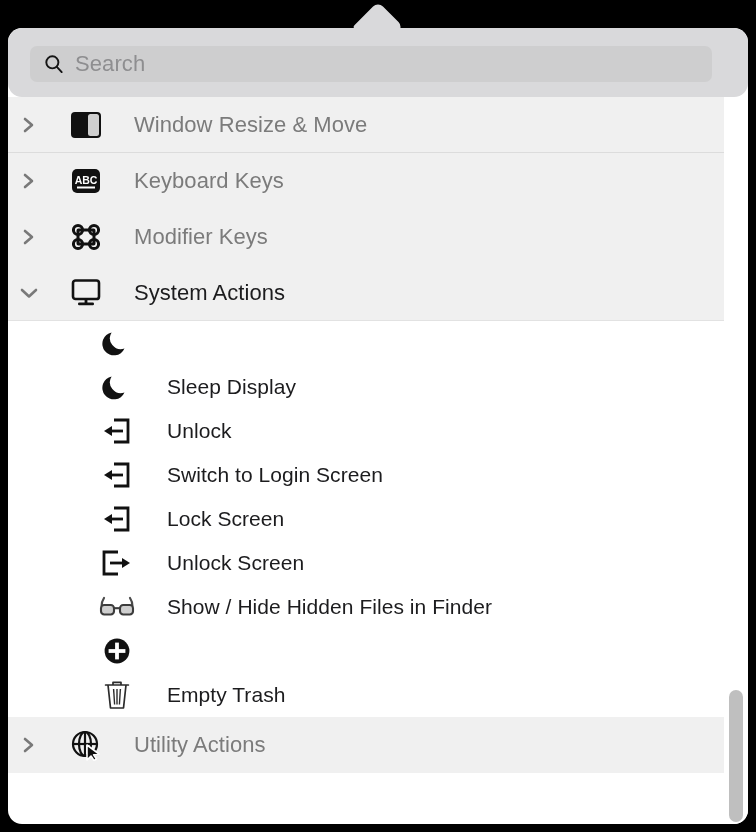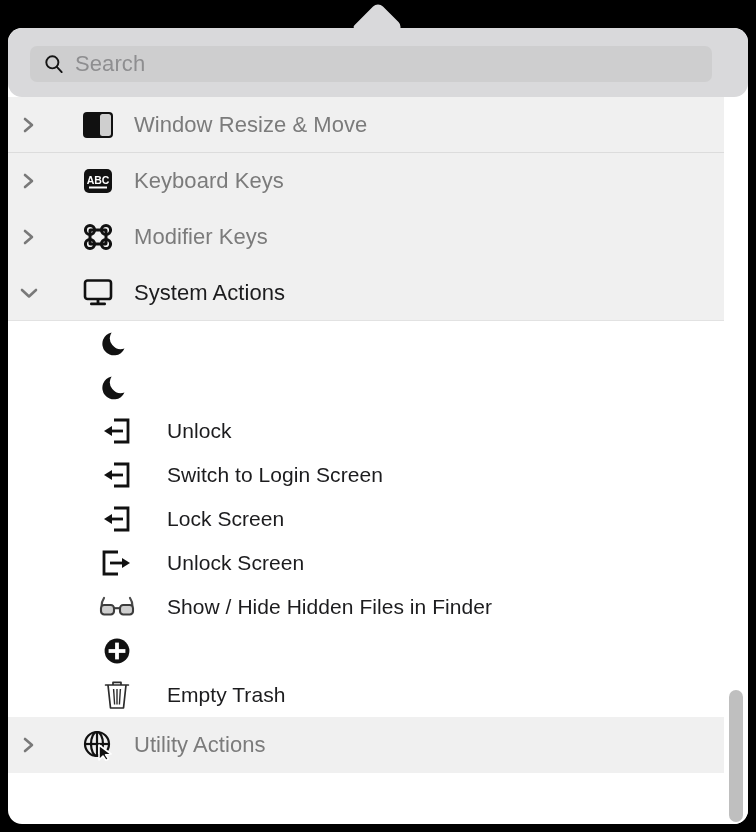--- a/index.html
+++ b/index.html
@@ -148,21 +148,21 @@
     justify-content: center;
     align-items: center;
     margin-left: 4px;
   }
   .chev-svg { display: block; }
 
   .group-icon {
     width: 44px;
     flex: 0 0 auto;
     display: flex;
-    justify-content: flex-end;
+    justify-content: flex-start;
     align-items: center;
     margin-left: 24px;
   }
   .group-label {
     font-size: 22px;
     color: #7b7b7b;
     margin-left: 20px;
     white-space: nowrap;
     letter-spacing: 0.05px;
   }
@@ -311,20 +311,21 @@
             </svg>
           </span>
         </div>
 
         <div class="row child-row">
           <span class="child-icon">
             <svg class="icon-svg" width="30" height="30" viewBox="0 0 30 30">
               <path d="M22.5 20.6A11 11 0 0 1 9.6 4.4a11.6 11.6 0 1 0 12.9 16.2z" fill="#111111"></path>
             </svg>
           </span>
+          <span class="child-label">Sleep Display</span>
         </div>
 
         <div class="row child-row">
           <span class="child-icon">
             <svg class="icon-svg" width="32" height="30" viewBox="0 0 32 30">
               <path d="M13 4 H27 V26 H13" fill="none" stroke="#111111" stroke-width="2.8" stroke-linejoin="miter"></path>
               <line x1="22" y1="15" x2="8" y2="15" stroke="#111111" stroke-width="2.8"></line>
               <polygon points="3,15 11,10 11,20" fill="#111111"></polygon>
             </svg>
           </span>

